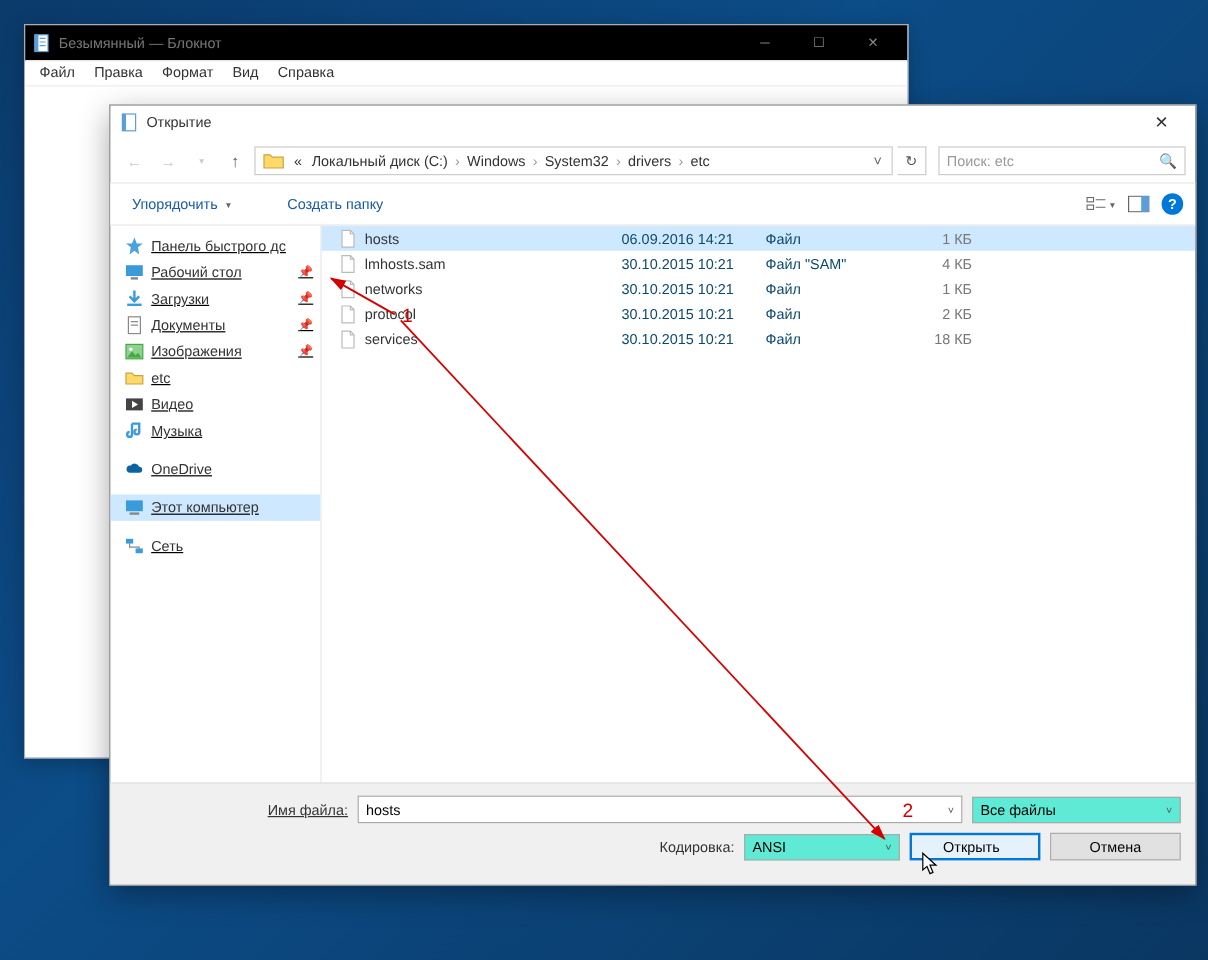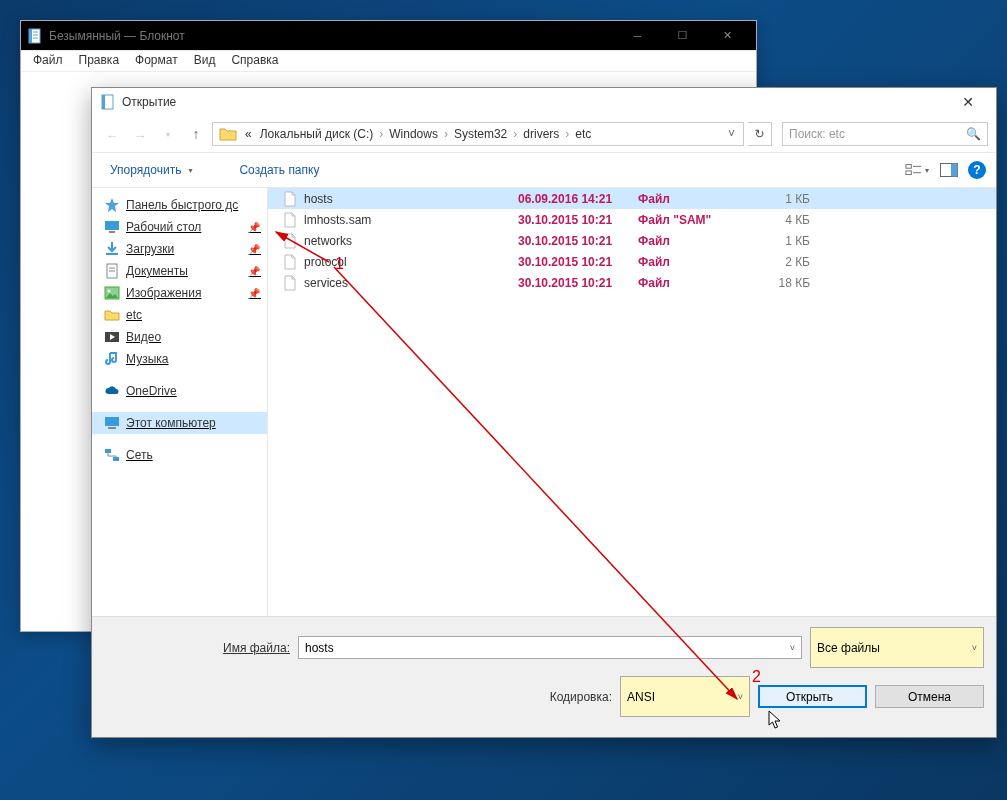--- a/index.html
+++ b/index.html
@@ -58,30 +58,30 @@
   .cols { display: flex; height: 24px; border-bottom: 1px solid #eee; font-size: 12px; color: #444; align-items: center; }
   .col-name { width: 250px; padding-left: 14px; display:flex; align-items:center; gap:6px;}
   .col-sort { font-size: 8px; color: #666; }
   .col-date { width: 120px; }
   .col-type { width: 110px; }
   .col-size { width: 72px; text-align: right; padding-right: 10px; }
   .rows { flex: 1; }
   .row { display: flex; height: 21px; align-items: center; font-size: 12px; color: #333; }
   .row.selected { background: #cde8ff; }
   .row .col-name { display: flex; align-items: center; gap: 6px; }
-  .row .col-date, .row .col-type { color: #be185d; font-weight: bold; }
+  .row .col-date, .row .col-type { color: #0c4a6e; }
   .row .col-size { color: #777; }
   .file-ic { width: 16px; height: 16px; display: inline-flex; }
   
   
   .footer { background: #f0f0f0; padding: 10px 12px 12px; border-top: 1px solid #ddd; }
   .frow { display: flex; align-items: center; margin-bottom: 8px; gap: 8px; }
   .flabel { width: 186px; text-align: right; font-size: 12px; color: #333; text-decoration: underline; }
   .finput { flex: 1; height: 23px; border: 1px solid #aaa; background: #fff; font-size: 12px; padding: 0 6px; display: flex; align-items: center; justify-content: space-between; }
-  .fselect { width: 174px; height: 41px; border: 1px solid #aaa; background: #fef9c3; font-size: 12px; padding: 0 6px; display: flex; align-items: center; justify-content: space-between; }
+  .fselect { width: 174px; height: 22px; border: 1px solid #aaa; background: #5eead4; font-size: 12px; padding: 0 6px; display: flex; align-items: center; justify-content: space-between; }
   .fselect.small { width: 130px; }
   .fchev { font-size: 9px; color: #555; }
   .fbtn { width: 109px; height: 23px; border: 1px solid #adadad; background: #e1e1e1; font-size: 12px; display: flex; align-items: center; justify-content: center; }
   .fbtn.primary { border: 2px solid #0078d7; background: #e5f1fb; }
   .fspacer { width: 186px; }
   
   
   .overlay { position: absolute; left: 79px; top: 87px; width: 906px; height: 651px; pointer-events: none; }
   .ann-text { position: absolute; font-size: 16px; color: #d40000; font-family: sans-serif; }
   .cursor { position: absolute; font-size: 16px; }

